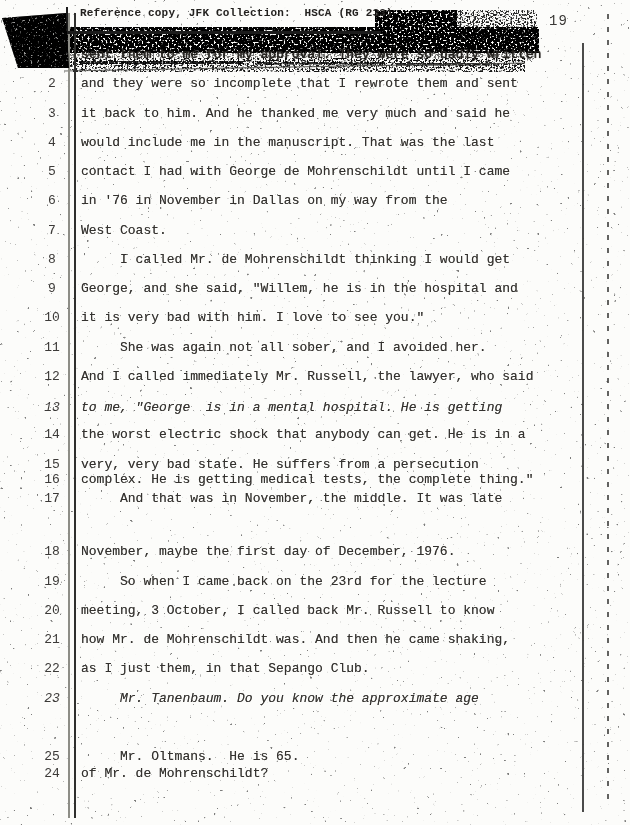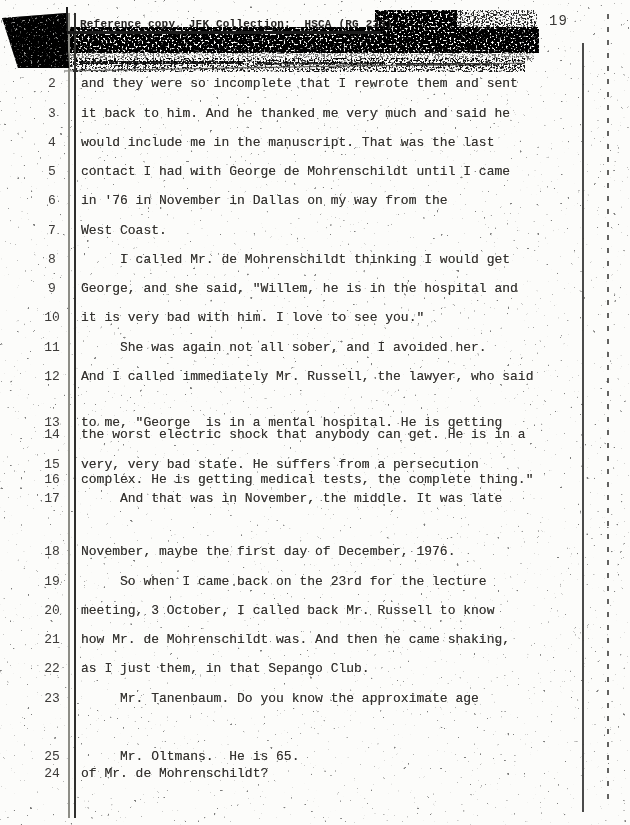--- a/index.html
+++ b/index.html
@@ -32,21 +32,21 @@
     background:repeating-linear-gradient(180deg,var(--rule) 0 5px,transparent 5px 13px);
     opacity:.75;z-index:2;
   }
   .stamp{
     position:absolute;left:66px;top:7px;width:313px;height:24px;
     border-left:2px solid var(--stamp_border);
     border-bottom:3px solid var(--stamp_border);
     z-index:4;
   }
   .stamp-text{
-    position:absolute;left:12px;top:11px;
+    position:absolute;left:12px;top:0;
     font-size:11px;font-weight:bold;letter-spacing:.2px;
     color:#242220;white-space:pre;
   }
   .pageno{
     position:absolute;left:549px;top:13px;
     font-size:14px;color:#3a3836;letter-spacing:1px;z-index:4;
   }
   .lines{position:absolute;left:0;top:0;width:630px;height:825px;z-index:3;}
   .row{position:absolute;left:0;width:630px;height:20px;}
   .num{
@@ -111,20 +111,21 @@
 
   <div class="stamp">
     <span class="stamp-text">Reference copy, JFK Collection:  HSCA (RG 233)</span>
   </div>
 
   <div class="pageno">19</div>
 
   <div id="lines" class="lines">
       <div class="row obscured" style="top: 46px;">
         <span class="num">1</span>
+        <span class="txt">sent them to me for my approval. They were so badly written</span>
       </div>
       <div class="row" style="top: 75.25px;">
         <span class="num">2</span>
         <span class="txt">and they were so incomplete that I rewrote them and sent</span>
       </div>
       <div class="row" style="top: 104.5px;">
         <span class="num">3</span>
         <span class="txt">it back to him. And he thanked me very much and said he</span>
       </div>
       <div class="row" style="top: 133.75px;">
@@ -156,21 +157,21 @@
         <span class="txt">it is very bad with him. I love to see you."</span>
       </div>
       <div class="row" style="top: 338.5px;">
         <span class="num">11</span>
         <span class="txt">     She was again not all sober, and I avoided her.</span>
       </div>
       <div class="row" style="top: 367.75px;">
         <span class="num">12</span>
         <span class="txt">And I called immediately Mr. Russell, the lawyer, who said</span>
       </div>
-      <div class="row" style="top: 414px;">
+      <div class="row" style="top: 399px; font-style: italic;">
         <span class="num">13</span>
         <span class="txt">to me, "George  is in a mental hospital. He is getting</span>
       </div>
       <div class="row" style="top: 426.25px;">
         <span class="num">14</span>
         <span class="txt">the worst electric shock that anybody can get. He is in a</span>
       </div>
       <div class="row" style="top: 455.5px;">
         <span class="num">15</span>
         <span class="txt">very, very bad state. He suffers from a persecution</span>
@@ -196,21 +197,21 @@
         <span class="txt">meeting, 3 October, I called back Mr. Russell to know</span>
       </div>
       <div class="row" style="top: 631px;">
         <span class="num">21</span>
         <span class="txt">how Mr. de Mohrenschildt was. And then he came shaking,</span>
       </div>
       <div class="row" style="top: 660.25px; padding-left: 36px;">
         <span class="num">22</span>
         <span class="txt">as I just them, in that Sepango Club.</span>
       </div>
-      <div class="row" style="top: 689.5px;">
+      <div class="row" style="top: 689.5px; font-style: italic;">
         <span class="num">23</span>
         <span class="txt">     Mr. Tanenbaum. Do you know the approximate age</span>
       </div>
       <div class="row" style="top: 718.75px; margin-top: 46px;">
         <span class="num">24</span>
         <span class="txt">of Mr. de Mohrenschildt?</span>
       </div>
       <div class="row" style="top: 748px;">
         <span class="num">25</span>
         <span class="txt">     Mr. Oltmans.  He is 65.</span>

